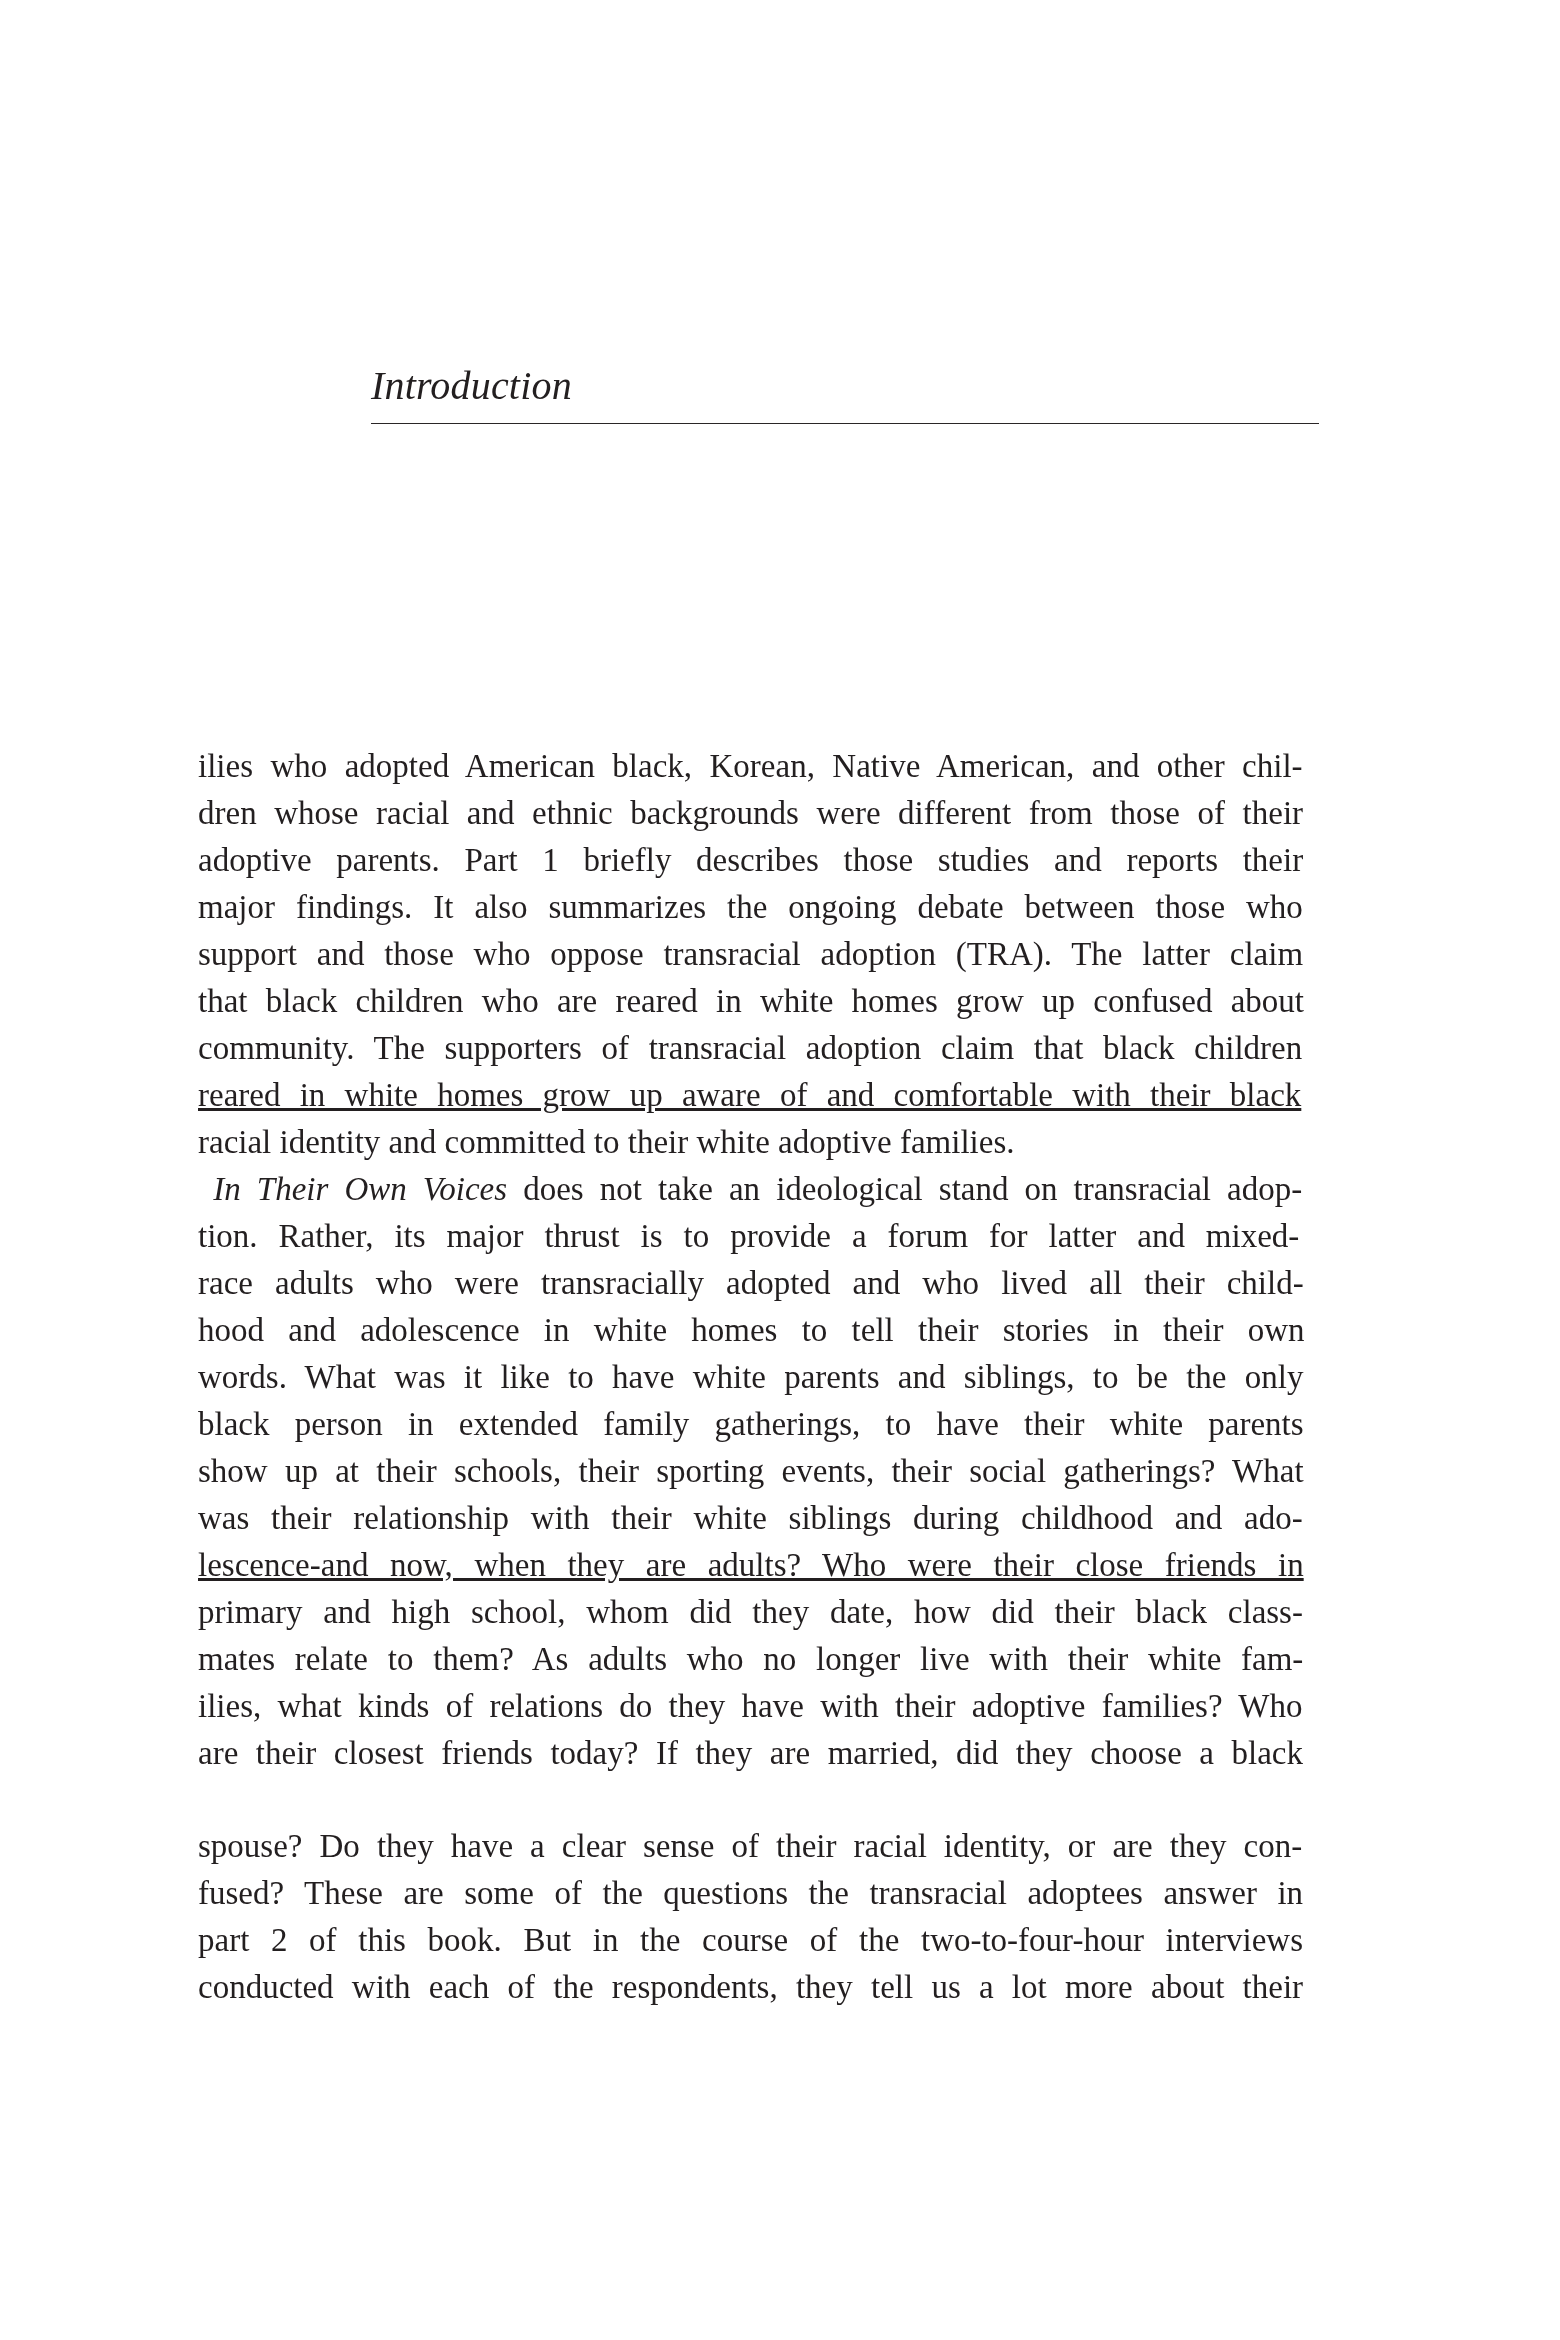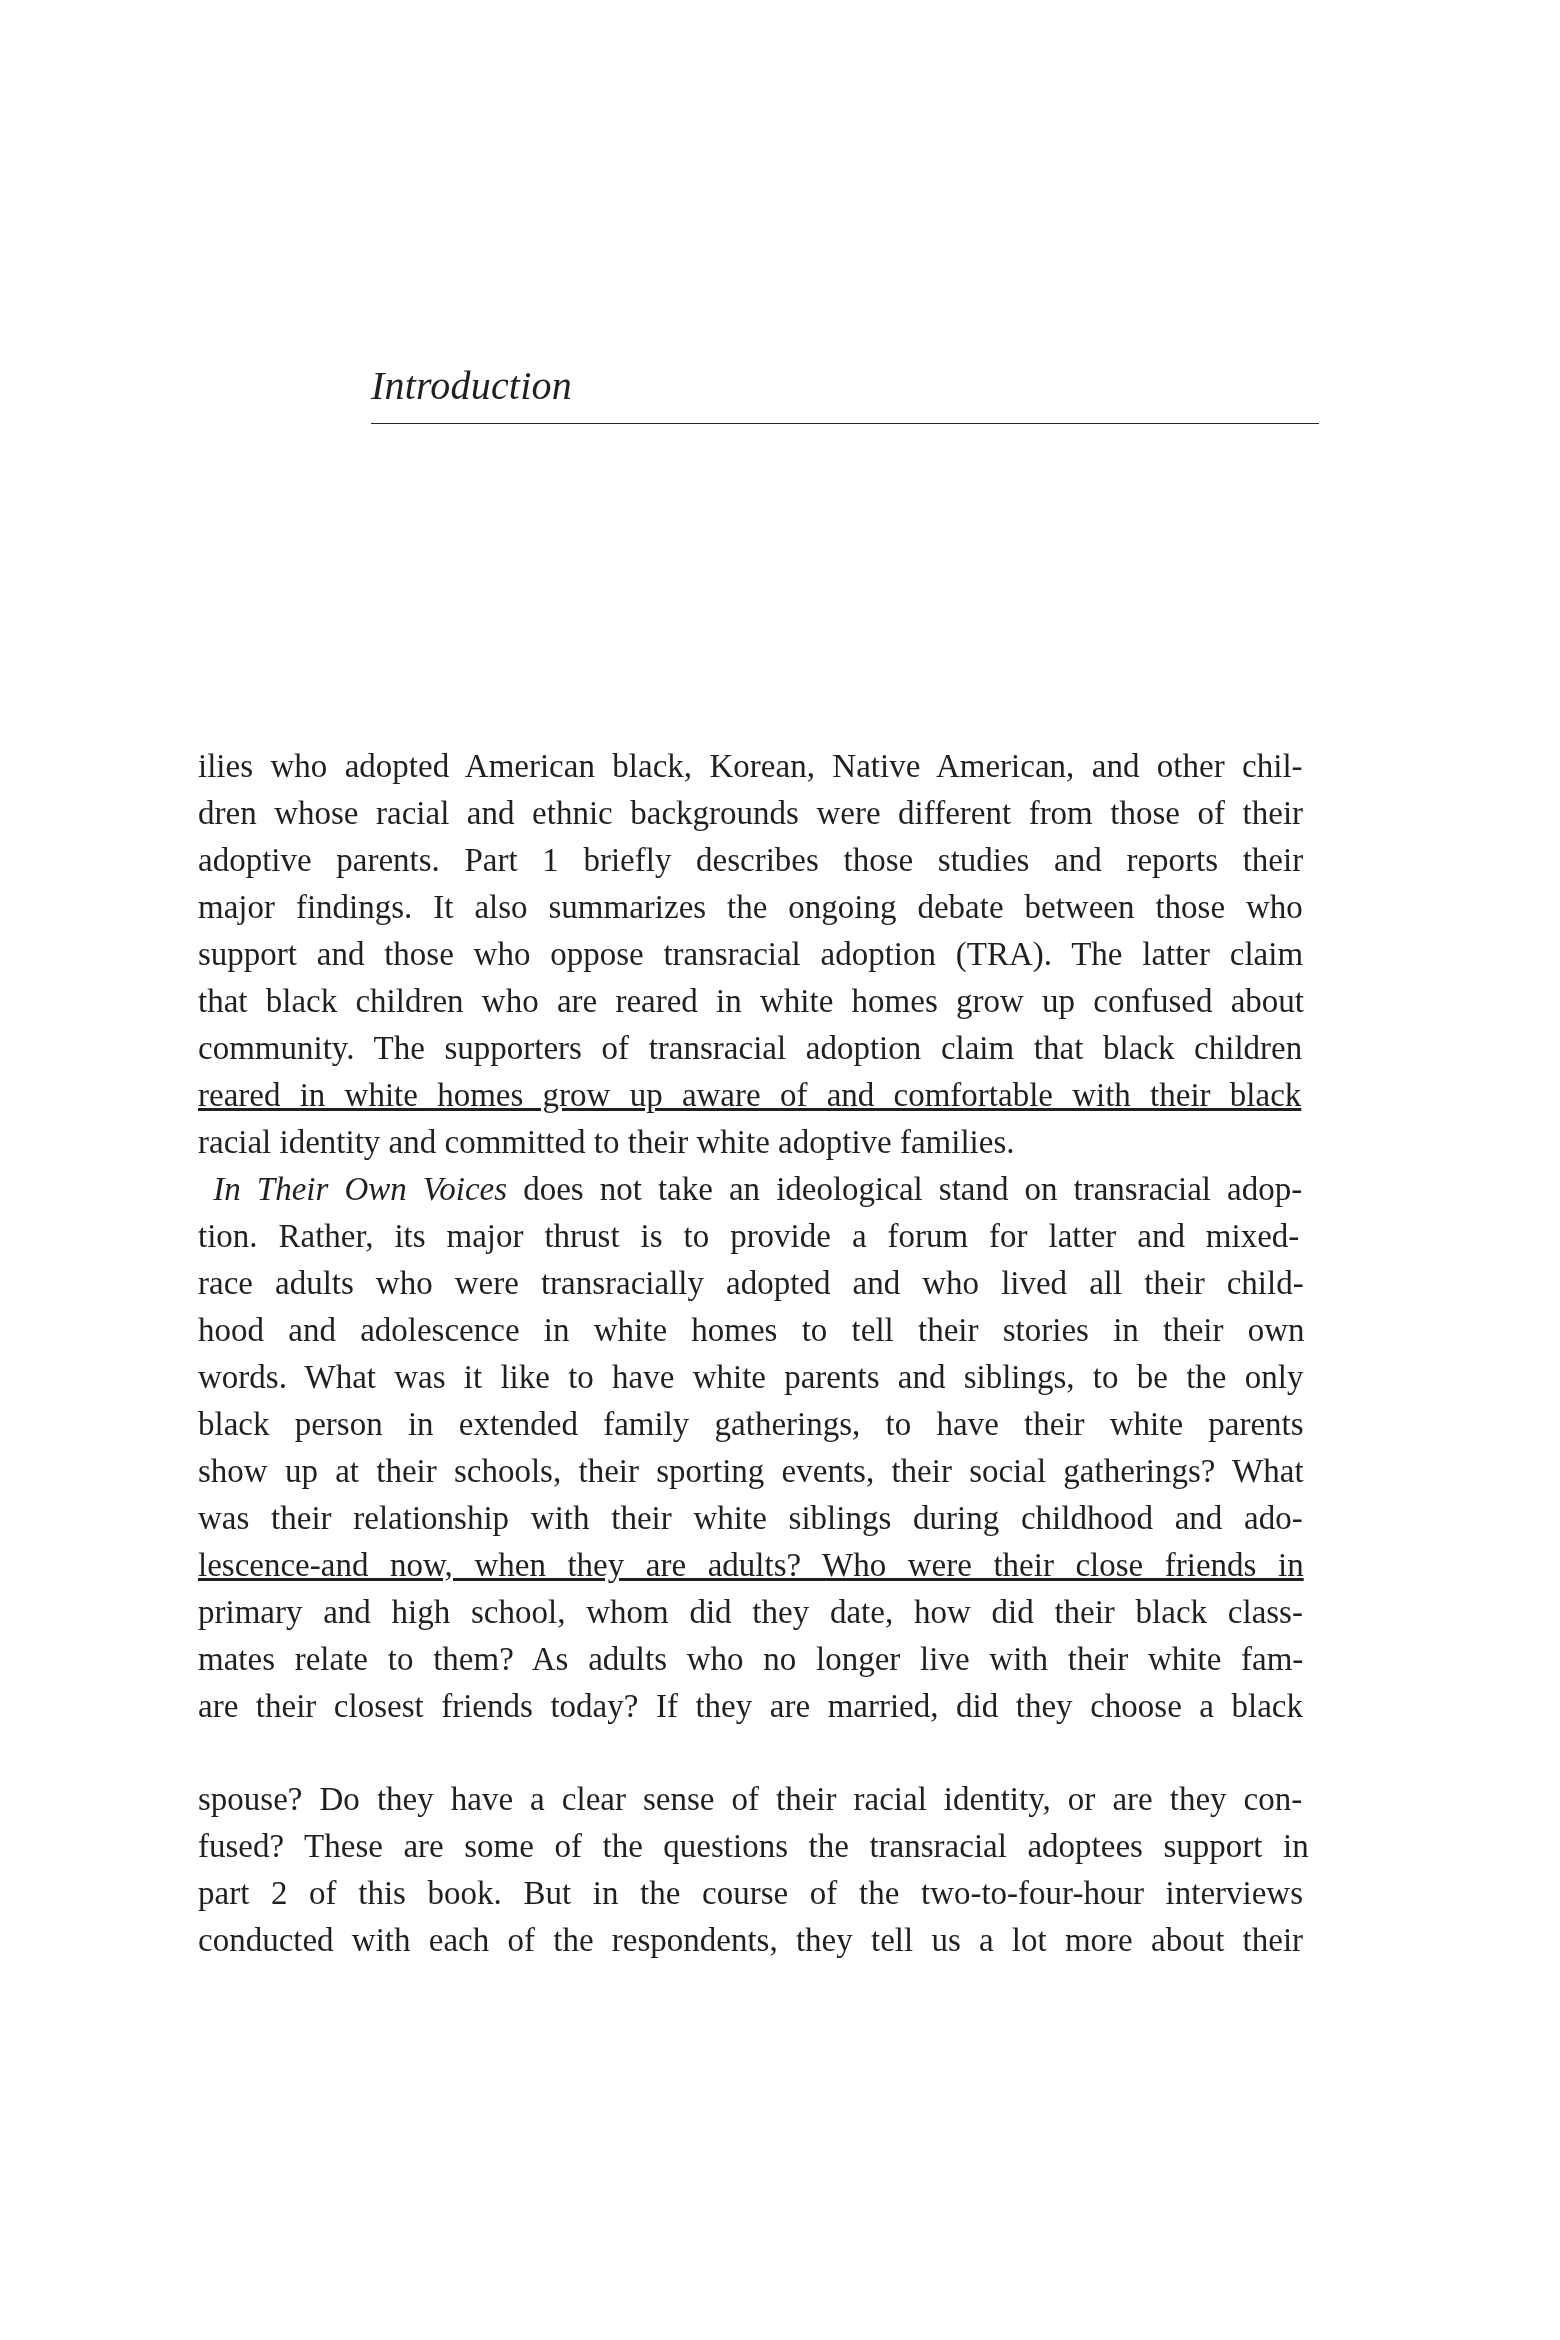--- a/index.html
+++ b/index.html
@@ -53,21 +53,22 @@
       <span class="line" style="word-spacing: 12.7px; text-align: left; text-align-last: left;">tion. Rather, its major thrust is to provide a forum for latter and mixed-</span>
       <span class="line" style="word-spacing: 13.8px; text-align: left; text-align-last: left;">race adults who were transracially adopted and who lived all their child-</span>
       <span class="line" style="word-spacing: 16px; text-align: left; text-align-last: left;">hood and adolescence in white homes to tell their stories in their own</span>
       <span class="line" style="word-spacing: 10px; text-align: left; text-align-last: left;">words. What was it like to have white parents and siblings, to be the only</span>
       <span class="line" style="word-spacing: 17px; text-align: left; text-align-last: left;">black person in extended family gatherings, to have their white parents</span>
       <span class="line" style="word-spacing: 9px; text-align: left; text-align-last: left;">show up at their schools, their sporting events, their social gatherings? What</span>
       <span class="line" style="word-spacing: 13.5px; text-align: left; text-align-last: left;">was their relationship with their white siblings during childhood and ado-</span>
       <span class="line" style="word-spacing: 13.3px; text-align: center; text-align-last: left; text-decoration: underline;">lescence-and now, when they are adults? Who were their close friends in</span>
       <span class="line" style="word-spacing: 12.5px; text-align: left; text-align-last: left;">primary and high school, whom did they date, how did their black class-</span>
       <span class="line" style="word-spacing: 11.5px; text-align: left; text-align-last: left;">mates relate to them? As adults who no longer live with their white fam-</span>
+      <span class="line" style="word-spacing: 8px; text-align: left; text-align-last: left;">ilies, what kinds of relations do they have with their adoptive families? Who</span>
       <span class="line" style="word-spacing: 9.3px; text-align: left; text-align-last: left;">are their closest friends today? If they are married, did they choose a black</span>
       <span class="line" style="word-spacing: 8.8px; text-align: right; text-align-last: left; margin-top: 46px;">spouse? Do they have a clear sense of their racial identity, or are they con-</span>
-      <span class="line" style="word-spacing: 12.3px; text-align: left; text-align-last: left;">fused? These are some of the questions the transracial adoptees support in</span>
+      <span class="line" style="word-spacing: 12.3px; text-align: left; text-align-last: left;">fused? These are some of the questions the transracial adoptees answer in</span>
       <span class="line" style="word-spacing: 13.4px; text-align: center; text-align-last: left;">part 2 of this book. But in the course of the two-to-four-hour interviews</span>
       <span class="line" style="word-spacing: 10px; text-align: left; text-align-last: left;">conducted with each of the respondents, they tell us a lot more about their</span>
     </div>
   </div>
 </div>
 
 
 </body></html>

